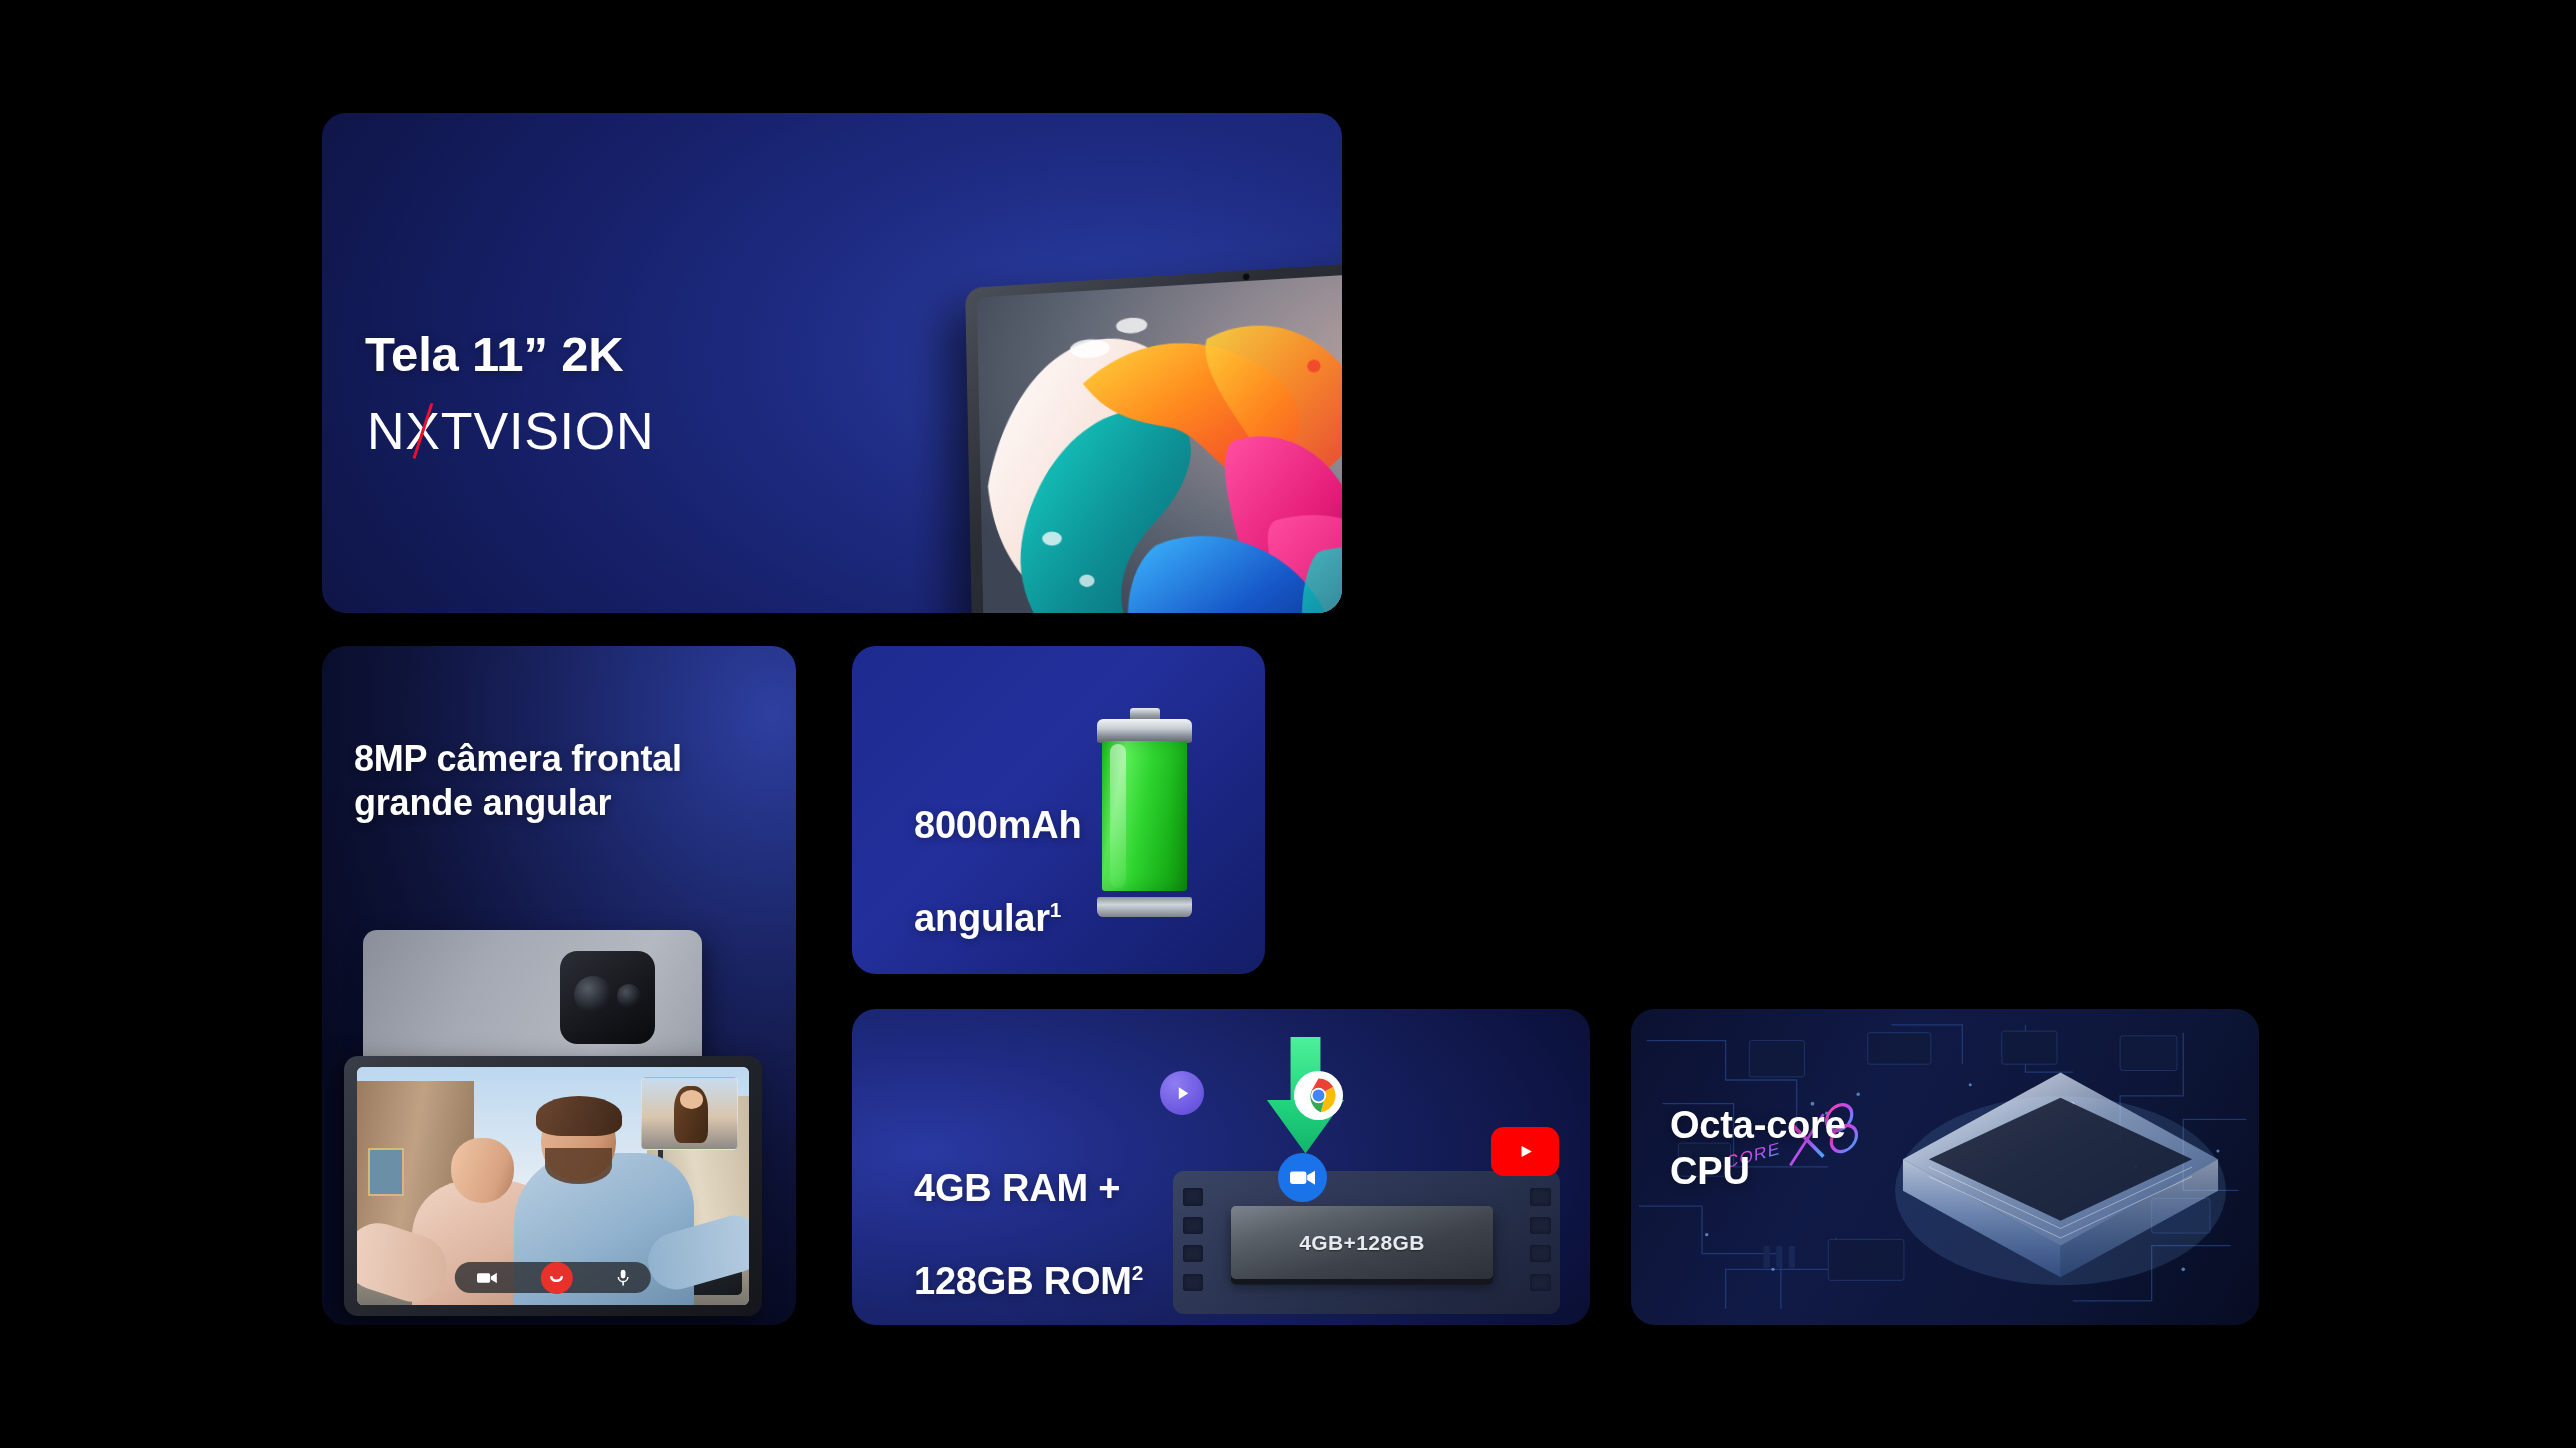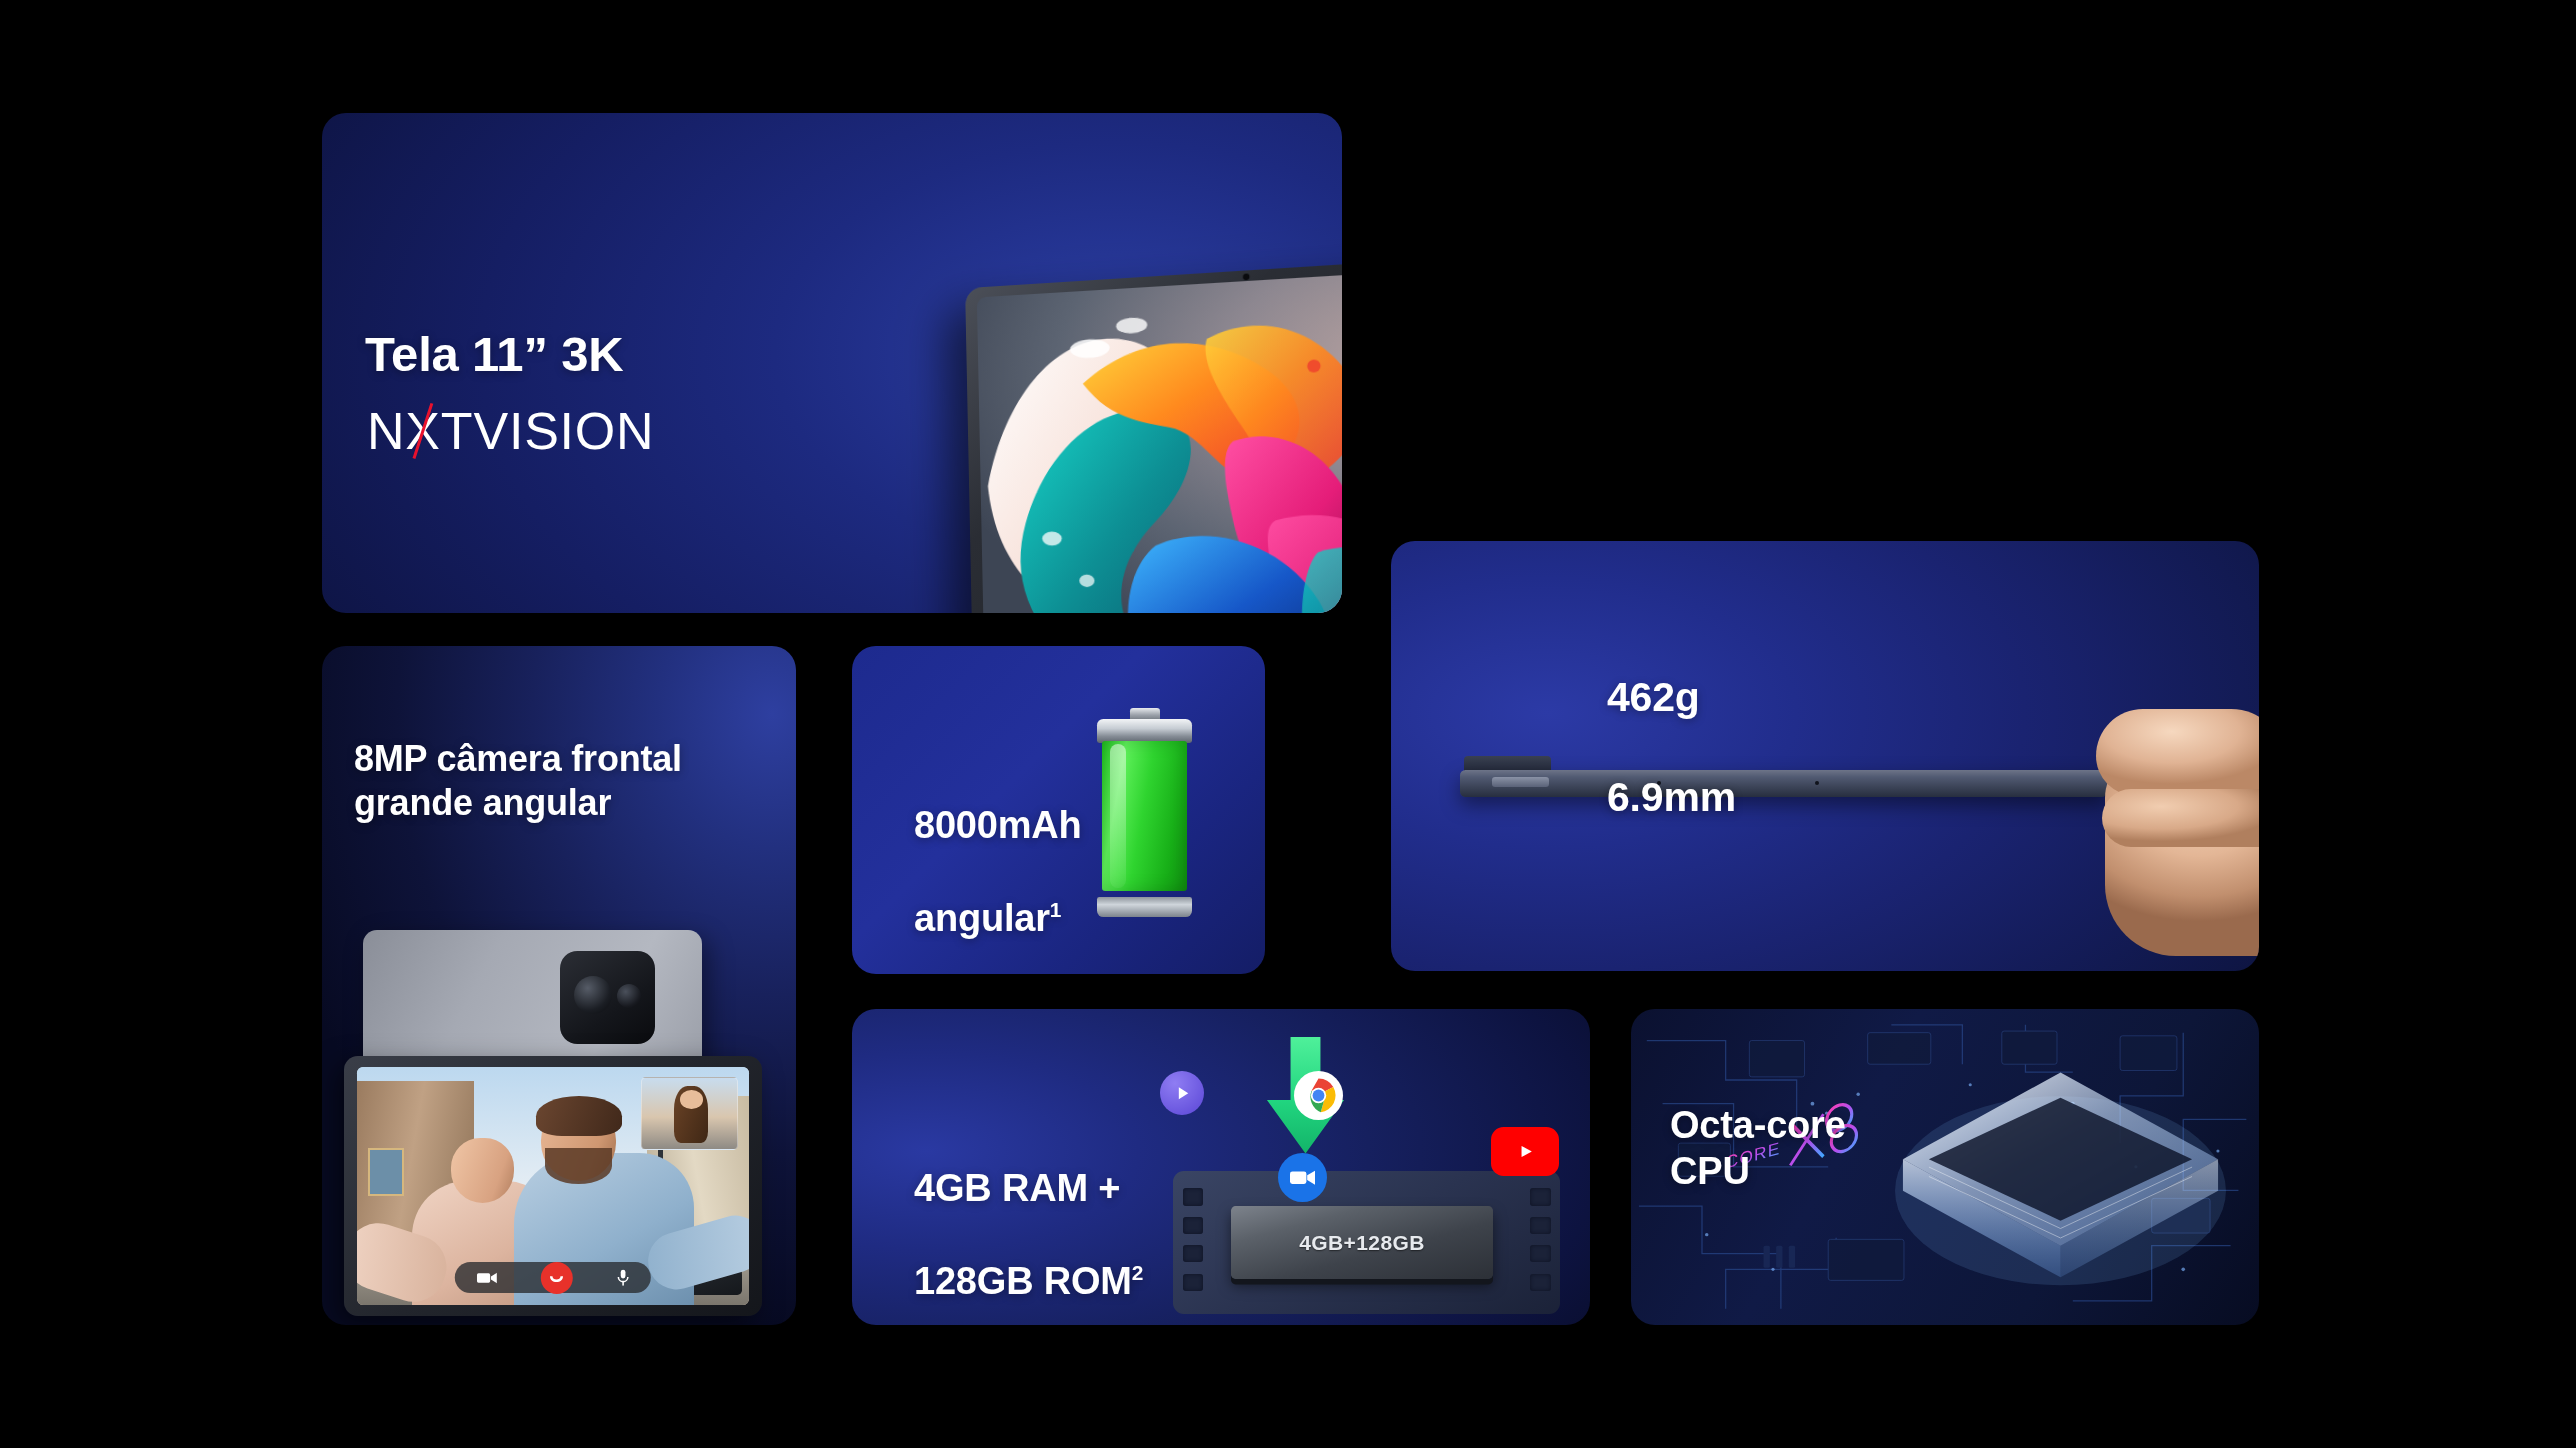--- a/index.html
+++ b/index.html
@@ -318,21 +318,21 @@
           <ellipse cx="470" cy="195" rx="6" ry="11" fill="#ff8a1e"></ellipse>
           <ellipse cx="500" cy="175" rx="9" ry="16" fill="#e51d79"></ellipse>
           <ellipse cx="150" cy="75" rx="26" ry="12" fill="#ffffff" opacity=".85"></ellipse>
           <ellipse cx="205" cy="48" rx="20" ry="10" fill="#ffffff" opacity=".8"></ellipse>
           <ellipse cx="95" cy="320" rx="13" ry="9" fill="#ffffff" opacity=".75"></ellipse>
           <ellipse cx="140" cy="375" rx="10" ry="8" fill="#ffffff" opacity=".7"></ellipse>
         </svg>
       </div>
     </div>
 
-    <div class="headline">Tela 11” 3K</div>
+    <div class="headline">Tela 11” 2K</div>
 
     <div class="nxtvision">
       <span>N</span>
       <span class="wrapx">
         <span>X</span>
         <span class="redslash"></span>
       </span>
       <span>TVISION</span>
     </div>
   </div>
@@ -402,37 +402,20 @@
     </div>
     <div class="battery">
       <div class="bat-nub"></div>
       <div class="bat-capT"></div>
       <div class="bat-body"></div>
       <div class="bat-gloss"></div>
       <div class="bat-capB"></div>
     </div>
   </div>
 
-  <div class="panel" id="p-weight">
-    <div class="headline">
-      <span>462g</span><br>
-      <span>6.9mm</span>
-    </div>
-    <div class="thin-cam"></div>
-    <div class="thin-tab">
-      <div class="pwr"></div>
-      <div class="mic" style="left:197px;"></div>
-      <div class="mic" style="left:355px;"></div>
-    </div>
-    <div class="hand">
-      <div class="palm"></div>
-      <div class="thumb"></div>
-      <div class="fing"></div>
-    </div>
-  </div>
 
   <div class="panel" id="p-ram">
     <div class="headline">
       <span>4GB RAM +</span><br>
       <span>128GB ROM</span><sup>2</sup>
     </div>
 
     <div class="app app-gp">
       <svg width="20.5" height="20.5" viewBox="0 0 24 24">
         <path d="M8,5 L19,12 L8,19 Z" fill="#fff"></path>

